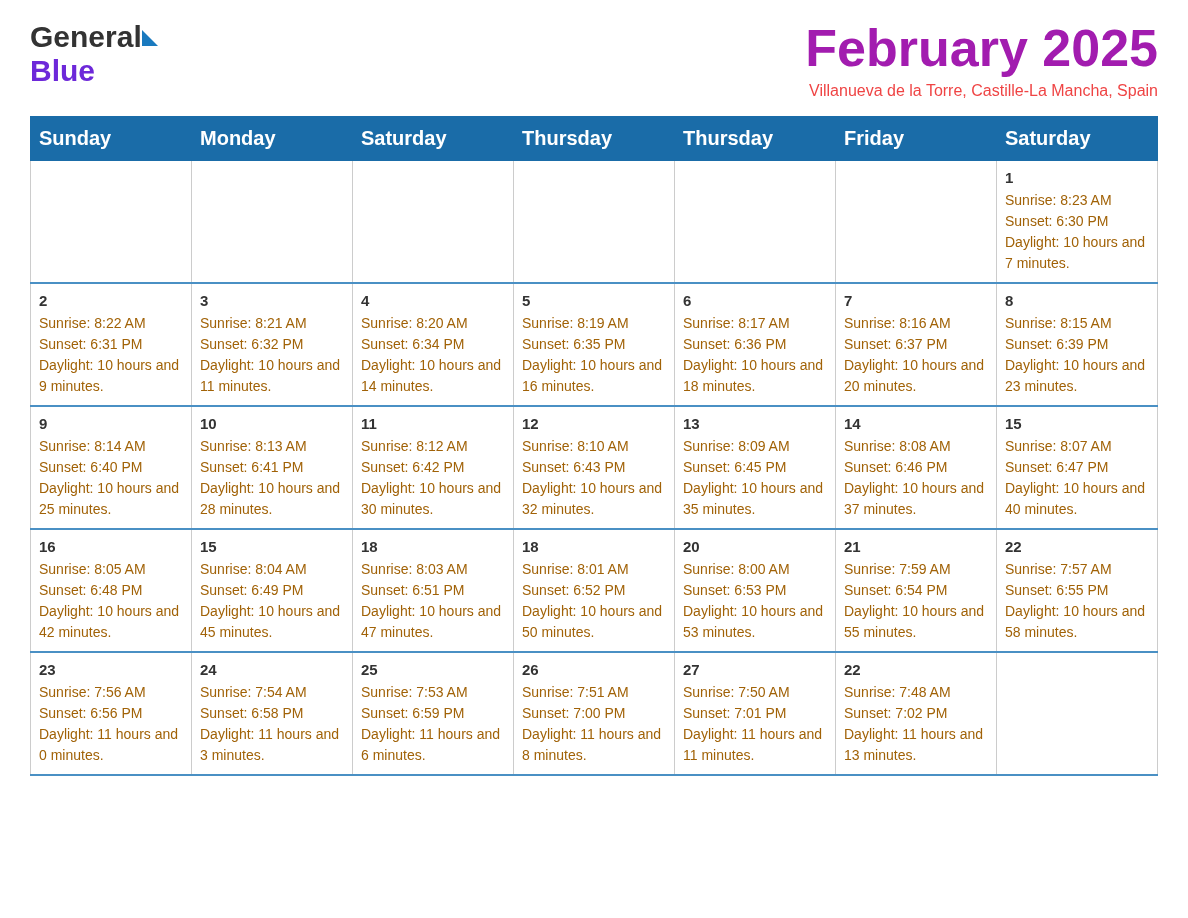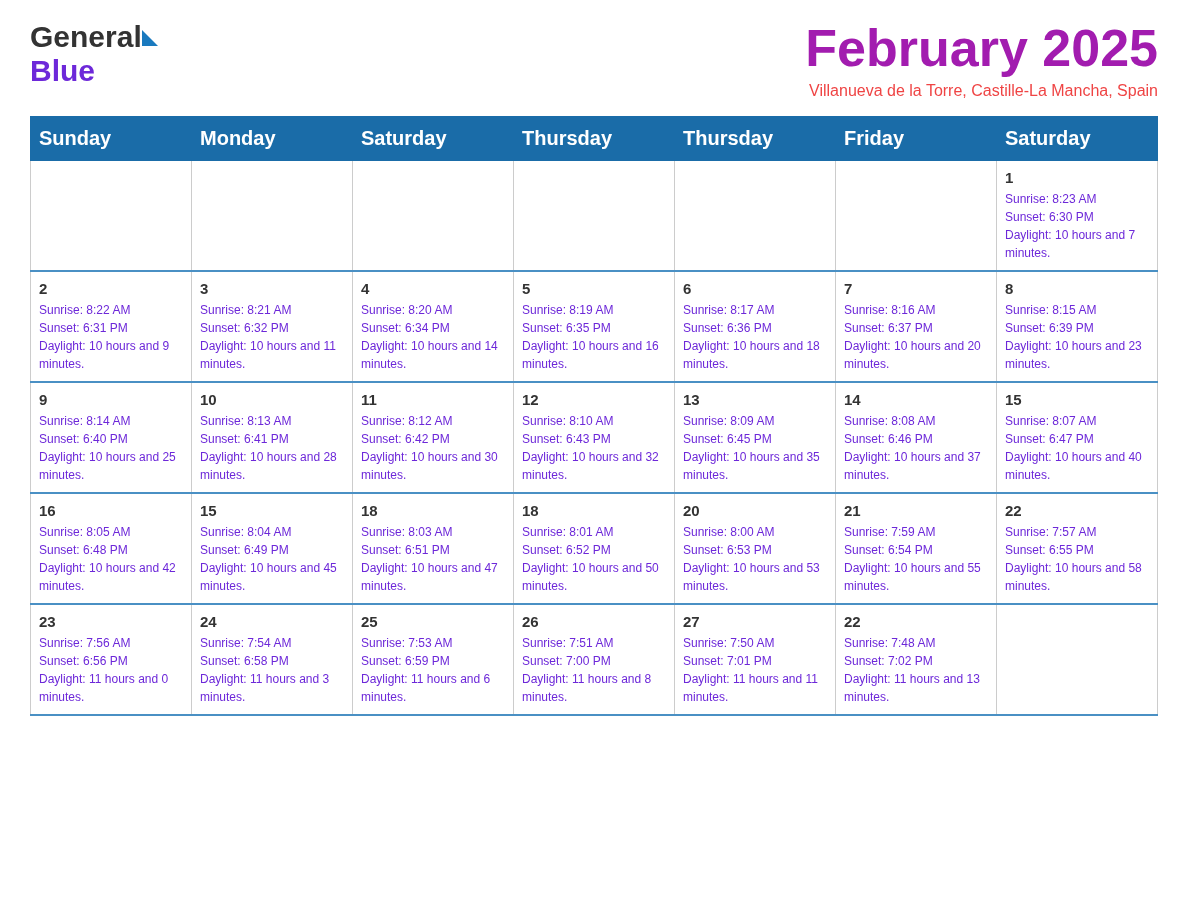--- a/index.html
+++ b/index.html
@@ -62,22 +62,22 @@
     .calendar tbody tr td {
       border-bottom: 2px solid #4a90c4;
     }
     .day-number {
       font-size: 15px;
       font-weight: bold;
       display: block;
       margin-bottom: 4px;
     }
     .day-info {
-      font-size: 12px;
-      color: #6d28d9;
+      font-size: 14px;
+      color: #a16207;
       line-height: 1.5;
     }
     .empty-cell {
       background: #f9f9f9;
     }
     .logo-wrapper {
       display: flex;
       align-items: center;
     }
     .logo-general {

